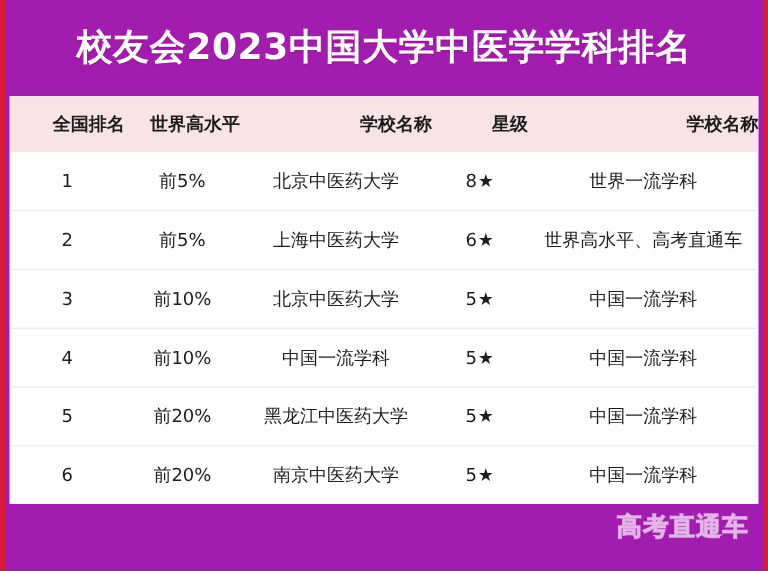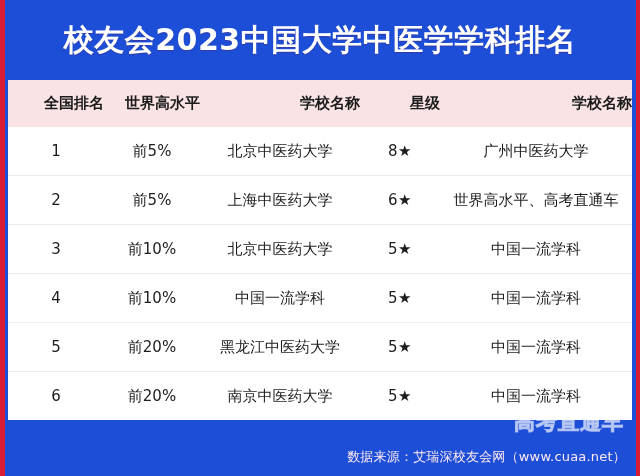--- a/index.html
+++ b/index.html
@@ -11,21 +11,21 @@
     height: 476px;
     overflow: hidden;
     background: #e8243c;
     font-family: "DejaVu Sans", "Liberation Sans", sans-serif;
   }
 
   #poster {
     position: relative;
     width: 640px;
     height: 476px;
-    background: #1d4ed8;
+    background: #a21caf;
     box-sizing: border-box;
     overflow: hidden;
   }
 
   
   #poster::before {
     content: "";
     position: absolute;
     left: 0; top: 0;
     width: 5px; height: 100%;
@@ -131,21 +131,21 @@
     right: 14px;
     bottom: 10px;
     color: #fde9ec;
     font-size: 13px;
     white-space: nowrap;
     letter-spacing: 0.2px;
   }
   .watermark {
     position: absolute;
     right: 16px;
-    bottom: 40px;
+    bottom: 23px;
     font-size: 21px;
     font-weight: bold;
     color: rgba(255,255,255,0.30);
     -webkit-text-stroke: 1px rgba(255,255,255,0.55);
     letter-spacing: 1px;
     white-space: nowrap;
     pointer-events: none;
   }
 </style>
 </head>
@@ -174,21 +174,21 @@
           <th>星级</th>
           <th>学校名称</th>
         </tr>
       </thead>
       <tbody>
         <tr>
           <td class="cell-rank">1</td>
           <td class="cell-pct">前5%</td>
           <td class="cell-school">北京中医药大学</td>
           <td class="cell-star">8★</td>
-          <td class="cell-level">广州中医药大学</td>
+          <td class="cell-level">世界一流学科</td>
         </tr>
         <tr>
           <td class="cell-rank">2</td>
           <td class="cell-pct">前5%</td>
           <td class="cell-school">上海中医药大学</td>
           <td class="cell-star">6★</td>
           <td class="cell-level">世界高水平、高考直通车</td>
         </tr>
         <tr>
           <td class="cell-rank">3</td>
@@ -217,16 +217,15 @@
           <td class="cell-school">南京中医药大学</td>
           <td class="cell-star">5★</td>
           <td class="cell-level">中国一流学科</td>
         </tr>
       </tbody>
     </table>
   </div>
 
   <div class="footer">
     <div class="watermark">高考直通车</div>
-    <div class="source-text">数据来源：艾瑞深校友会网（www.cuaa.net）</div>
   </div>
 
 </div>
 
 </body></html>

